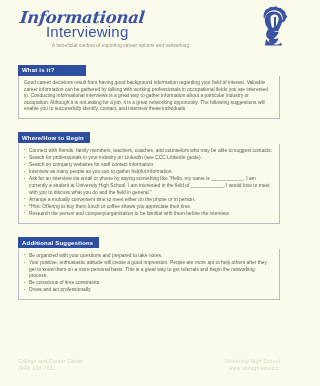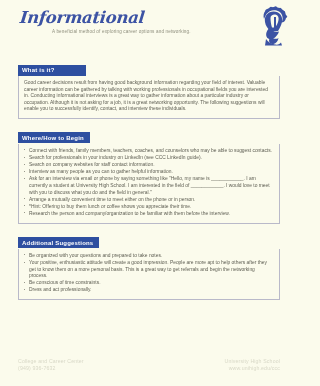--- a/index.html
+++ b/index.html
@@ -133,20 +133,21 @@
   }
   .footer-right { text-align: right; }
 </style>
 </head>
 <body>
 
 <div class="page">
 
   <div class="header">
     <div class="title-script">Informational</div>
+    <div class="title-plain">Interviewing</div>
     <div class="subtitle">A beneficial method of exploring career options and networking.</div>
 
     <svg class="logo" viewBox="0 0 68 80">
       <g fill="#3c53a4">
 
         <path d="M16 26 C12 12 22 2 36 2 C52 2 62 12 60 24 C59 30 55 33 51 33 C55 26 54 16 46 11 C38 6 26 8 21 16 C18 21 17 24 16 26 Z"></path>
 
         <circle cx="22" cy="10" r="3.4"></circle>
         <circle cx="30" cy="5" r="3.4"></circle>
         <circle cx="39" cy="4" r="3.4"></circle>

